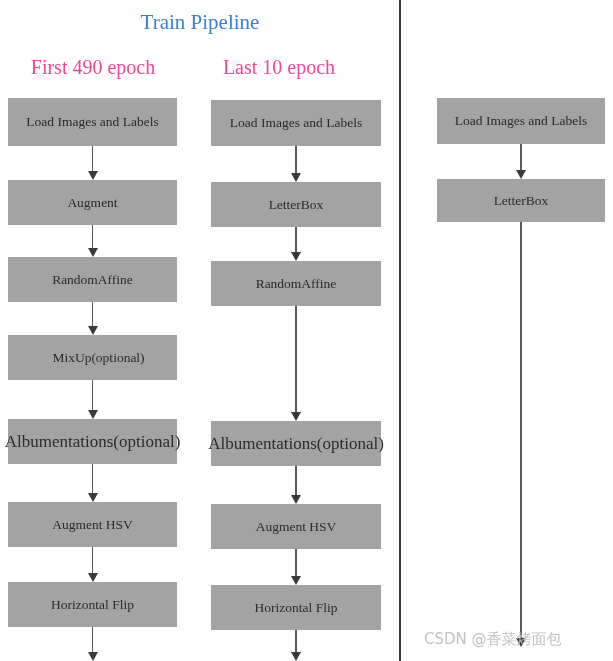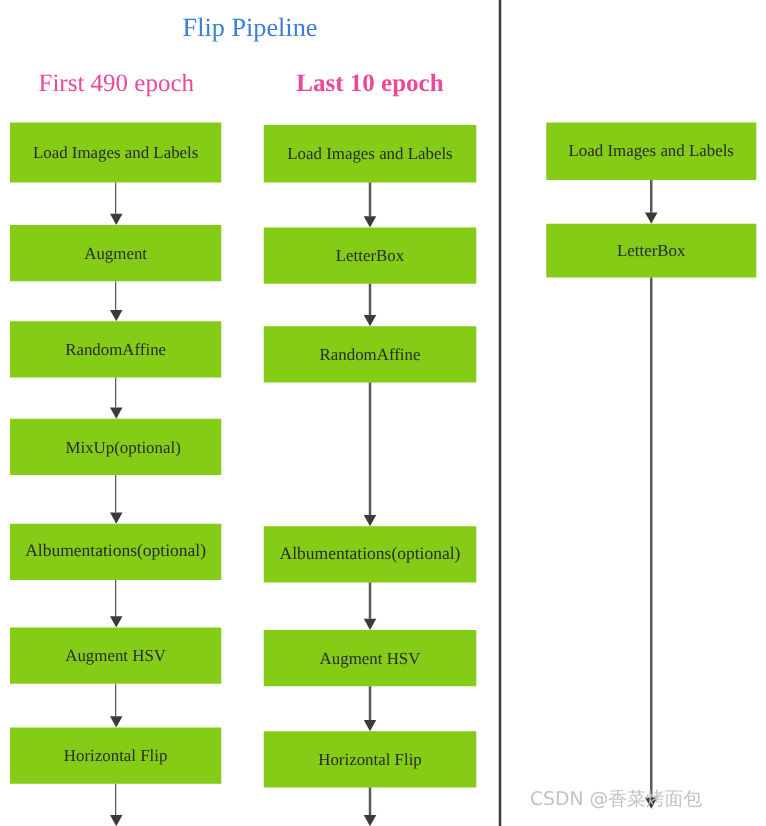--- a/index.html
+++ b/index.html
@@ -25,41 +25,41 @@
 
   .subtitle{
     position:absolute;
     color:#ec4899;
     font-size:20px;
     font-family:"Liberation Serif", serif;
     white-space:nowrap;
     text-align:center;
   }
   #sub-col1{left:0;width:186px;top:56px;}
-  #sub-col2{left:203px;width:186px;top:56px;font-weight:bold;}
+  #sub-col2{left:186px;width:186px;top:56px;}
 
   .divider{
     position:absolute;
     left:399px;top:0;width:2px;height:661px;
     background:#3b3b3b;
   }
 
   .node{
     position:absolute;
-    background:#84cc16;
+    background:#a3a3a3;
     display:flex;
     align-items:center;
     justify-content:center;
     color:#2b2b2b;
     font-size:13.5px;
     font-family:"Liberation Serif", serif;
     white-space:nowrap;
     box-sizing:border-box;
   }
-  .node.small{font-size:14px;}
+  .node.small{font-size:17px;}
 
   .connector{position:absolute;}
   .connector .shaft{
     position:absolute;left:50%;top:0;
     width:1.6px;margin-left:-0.8px;
     background:#5a5a5a;
   }
   .connector .head{
     position:absolute;left:50%;bottom:0;
     margin-left:-5px;
@@ -77,21 +77,21 @@
     font-family:"DejaVu Sans", sans-serif;
     white-space:nowrap;
     text-align:center;
   }
 </style>
 </head>
 <body>
 
 <div id="canvas">
 
-  <div class="title" id="train-title">Flip Pipeline</div>
+  <div class="title" id="train-title">Train Pipeline</div>
 
   <div class="subtitle" id="sub-col1">First 490 epoch</div>
   <div class="subtitle" id="sub-col2">Last 10 epoch</div>
 
   <div class="divider"></div>
 
   <div class="node" style="left:8px;top:98px;width:169px;height:48px;">Load Images and Labels</div>
   <div class="connector" style="left:8px;top:146px;width:169px;height:34px;">
     <div class="shaft" style="height:25px;"></div>
       <div class="head"></div>

